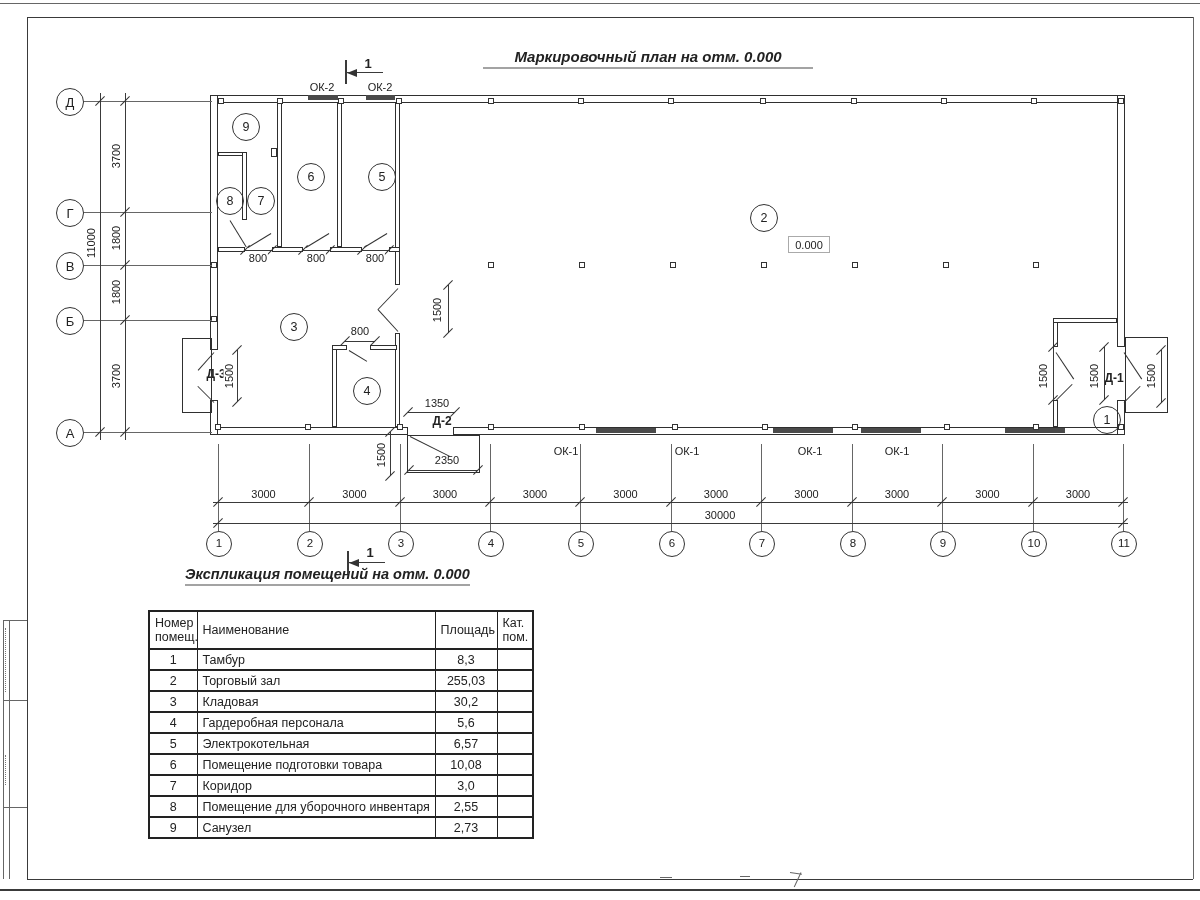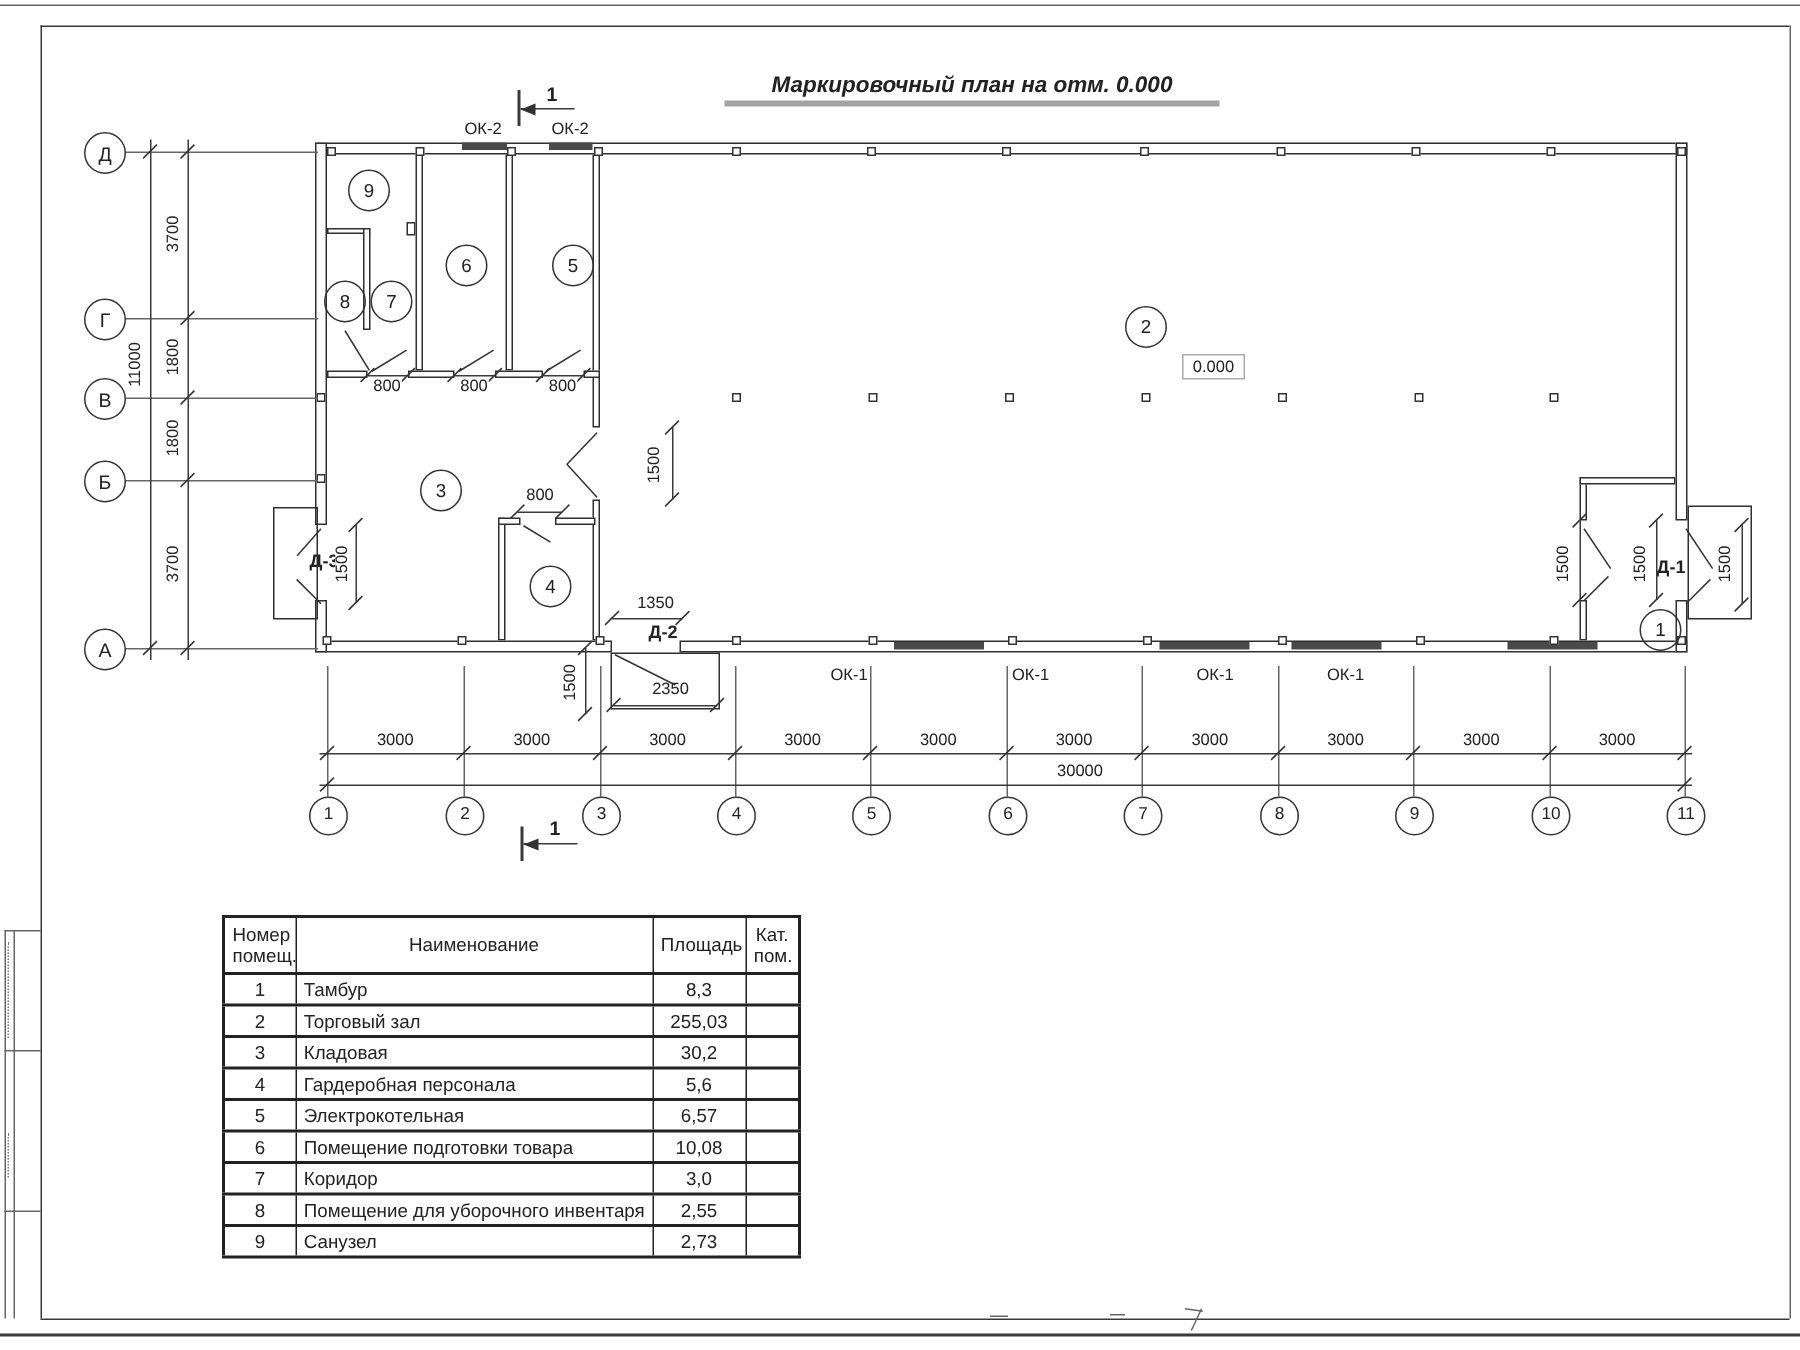--- a/index.html
+++ b/index.html
@@ -14,30 +14,30 @@
   .tick{position:absolute;width:13px;height:1px;background:#333;transform:translate(-50%,-50%) rotate(-45deg);}
   .diag{position:absolute;height:1px;background:#333;transform-origin:0 50%;}
   .sq{position:absolute;width:6px;height:6px;background:#fff;border:1px solid #333;box-sizing:border-box;}
   .circle{position:absolute;border:1px solid #333;border-radius:50%;background:transparent;
           display:flex;align-items:center;justify-content:center;line-height:1;}
   .circle.bg{background:#fff;}
   .lbl{position:absolute;transform:translate(-50%,-50%);font-size:11px;white-space:nowrap;
        background:#fff;padding:0 1px;line-height:1;}
   .lbl.rot{transform:translate(-50%,-50%) rotate(-90deg);}
   .lbl.mark{font-size:12px;font-weight:bold;background:#fff;}
-  .title{position:absolute;font-style:italic;font-weight:bold;border-bottom:4px solid #a3a3a3;
+  .title{position:absolute;font-style:italic;font-weight:bold;border-bottom:2px solid #a3a3a3;
          padding-bottom:2px;white-space:nowrap;}
   .arrL{position:absolute;width:0;height:0;border-style:solid;
         border-width:4px 10px 4px 0;border-color:transparent #333 transparent transparent;}
   .secnum{position:absolute;transform:translate(-50%,-50%);font-size:13px;font-weight:bold;}
   table.expl{position:absolute;left:148px;top:610px;width:384px;border-collapse:collapse;
              table-layout:fixed;font-size:13px;border:2px solid #222;}
   table.expl th,table.expl td{border:1px solid #222;border-top-width:2px;border-bottom-width:2px;
              padding:0 5px;overflow:hidden;}
-  table.expl th{height:36px;font-weight:normal;font-size:12.5px;white-space:pre-line;text-align:center;}
+  table.expl th{height:36px;font-weight:normal;font-size:12.5px;white-space:pre-line;text-align:left;}
   table.expl td{height:19px;white-space:nowrap;font-size:12.5px;}
   .c{text-align:center;}
   .dashv{position:absolute;width:0;border-left:1px dotted #777;}
 </style>
 </head>
 <body>
 
 <div class="sheet" id="sheet">
 
   <div class="lnl" style="left:0;top:3px;width:1200px;height:1px;"></div>
@@ -55,20 +55,21 @@
   <div class="dashv" style="left:5px;top:628px;height:64px;"></div>
   <div class="dashv" style="left:5px;top:755px;height:30px;"></div>
 
   <div class="lnl" style="left:660px;top:877px;width:12px;height:1px;"></div>
   <div class="lnl" style="left:740px;top:876px;width:10px;height:1px;"></div>
   <div class="diag" style="left:790px;top:872px;width:12px;background:#666;transform:rotate(8deg);"></div>
   <div class="diag" style="left:801px;top:872px;width:16px;background:#666;transform:rotate(115deg);"></div>
 
   <div class="title" style="left:483px;top:48px;width:330px;text-align:center;font-size:15px;">Маркировочный план на отм. 0.000</div>
 
+  <div class="title" style="left:185px;top:566px;font-size:14.5px;">Экспликация помещений на отм. 0.000</div>
 
   <div class="ln" style="left:345px;top:60px;width:2px;height:24px;"></div>
   <div class="ln" style="left:347px;top:72px;width:36px;height:1px;"></div>
   <div class="arrL" style="left:347px;top:69px;"></div>
   <div class="secnum" style="left:368px;top:63px;">1</div>
   <div class="ln" style="left:347px;top:551px;width:2px;height:23px;"></div>
   <div class="ln" style="left:349px;top:562px;width:36px;height:1px;"></div>
   <div class="arrL" style="left:349px;top:559px;"></div>
   <div class="secnum" style="left:370px;top:552px;">1</div>
 

